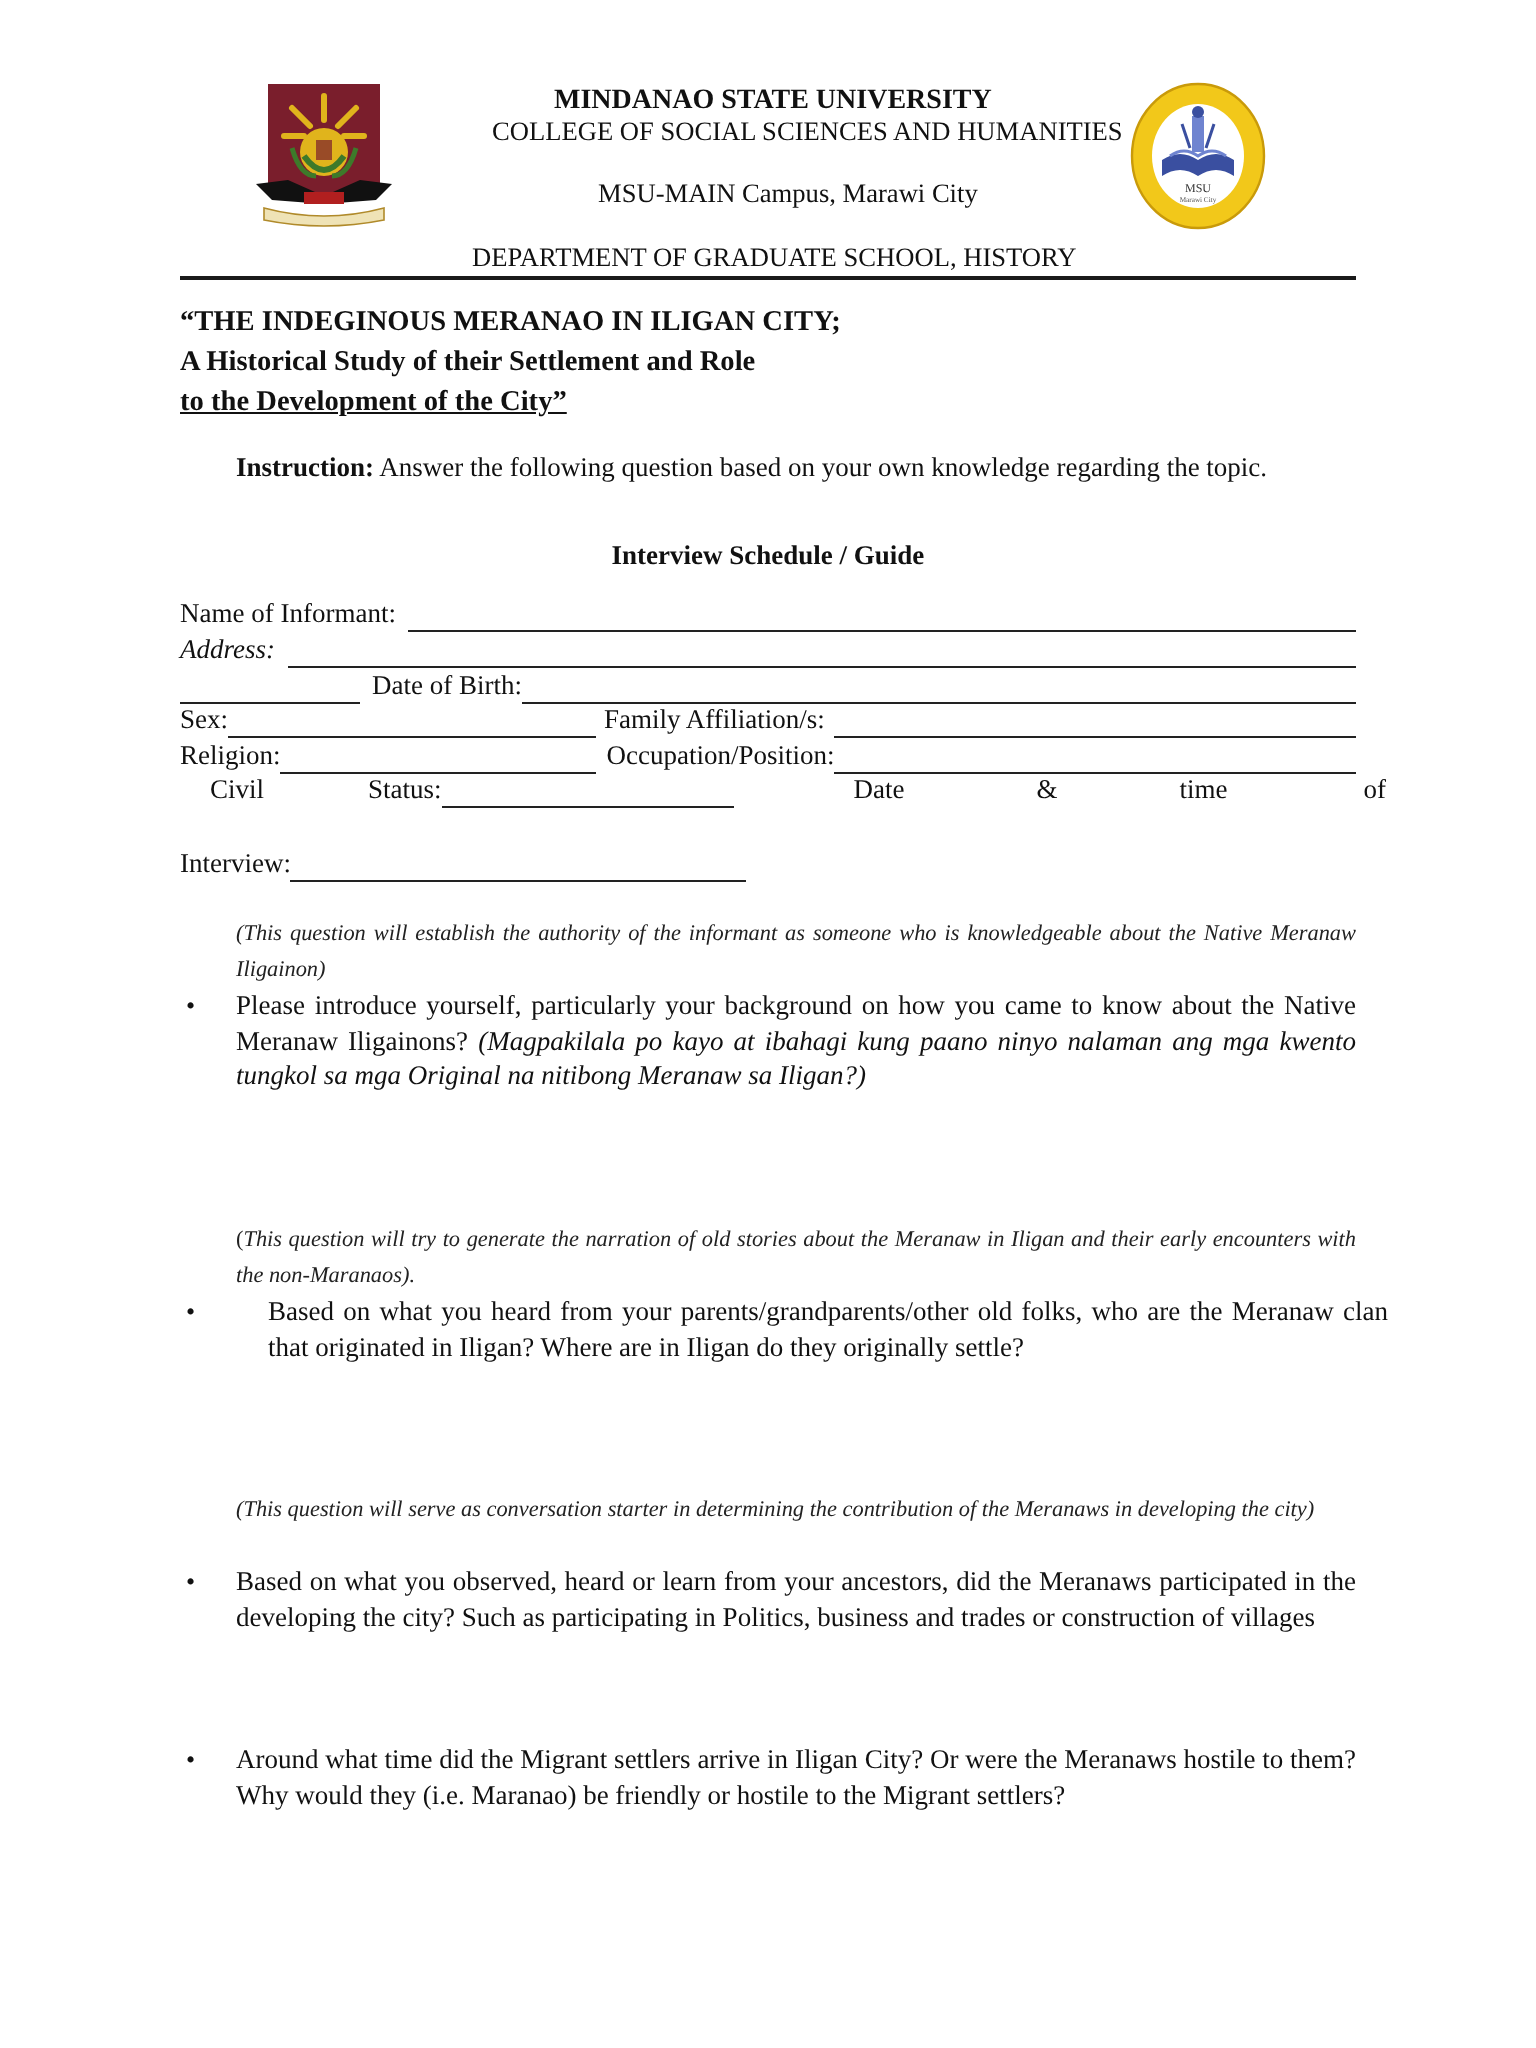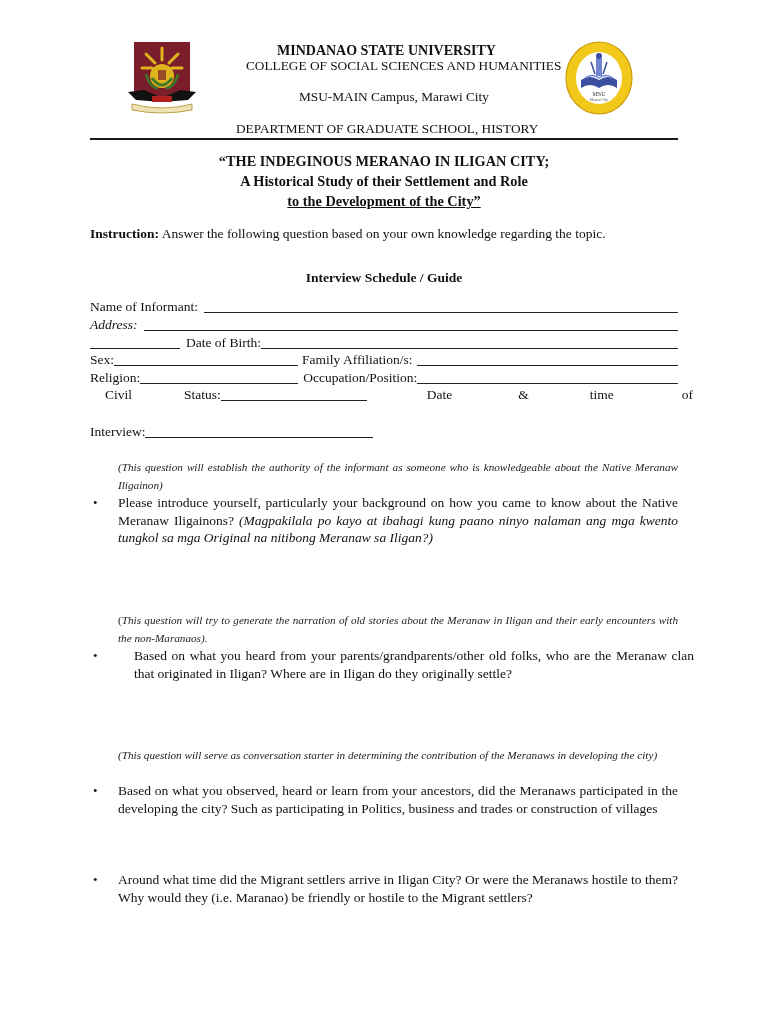--- a/index.html
+++ b/index.html
@@ -12,32 +12,32 @@
   .logo-right { left: 565px; top: 40px; width: 68px; height: 76px; }
   .hdr-line { position: absolute; white-space: nowrap; font-size: 13.3px; line-height: 16px; }
   .hdr-1 { left: 277px; top: 43px; font-weight: bold; font-size: 14px; }
   .hdr-2 { left: 246px; top: 58px; }
   .hdr-3 { left: 236px; top: 85px; margin-top: 36px; }
   .hdr-4 { left: 299px; top: 89px; }
 
   .rule { left: 90px; top: 138px; width: 588px; height: 2px; background: #1a1a1a; }
 
   
-  .title { left: 90px; width: 588px; text-align: center; font-weight: bold; font-size: 14.3px; line-height: 20px; }
+  .title { left: 90px; width: 588px; font-weight: bold; font-size: 14.3px; line-height: 20px; }
   .title-1 { top: 151px; }
   .title-2 { top: 171px; }
   .title-3 { top: 191px; text-decoration: underline; }
 
   .instruction { left: 90px; top: 226px; font-size: 13.5px; white-space: nowrap; }
-  .instruction b { font-weight: bold; }
+  .instruction b { font-weight: bold; margin-left: 28px; }
 
   .guide-heading { left: 90px; width: 588px; top: 270px; text-align: center; font-weight: bold; font-size: 13.5px; }
 
   
-  .form-row { position: absolute; left: 90px; width: 588px; height: 17.5px; font-size: 13.5px; line-height: 17.5px; display: flex; align-items: center; white-space: nowrap; }
+  .form-row { position: absolute; left: 90px; width: 588px; height: 17.5px; font-size: 13.5px; line-height: 17.5px; display: flex; align-items: flex-end; white-space: nowrap; }
   .fl { flex: 0 0 auto; }
   .blank { flex: 1 1 auto; height: 12px; border-bottom: 1px solid #222; margin-right: 0; }
   .blank.fixed { flex: 0 0 auto; }
   .gap { display: inline-block; }
 
   
   .note { position: absolute; left: 118px; width: 560px; font-style: italic; font-size: 11.2px; line-height: 17.5px; text-align: justify; color: #222; }
   .q { position: absolute; left: 118px; width: 560px; font-size: 13.5px; line-height: 17.6px; text-align: justify; }
   .q .it { font-style: italic; }
   .bullet { position: absolute; left: 93px; font-size: 13px; line-height: 17.6px; }

